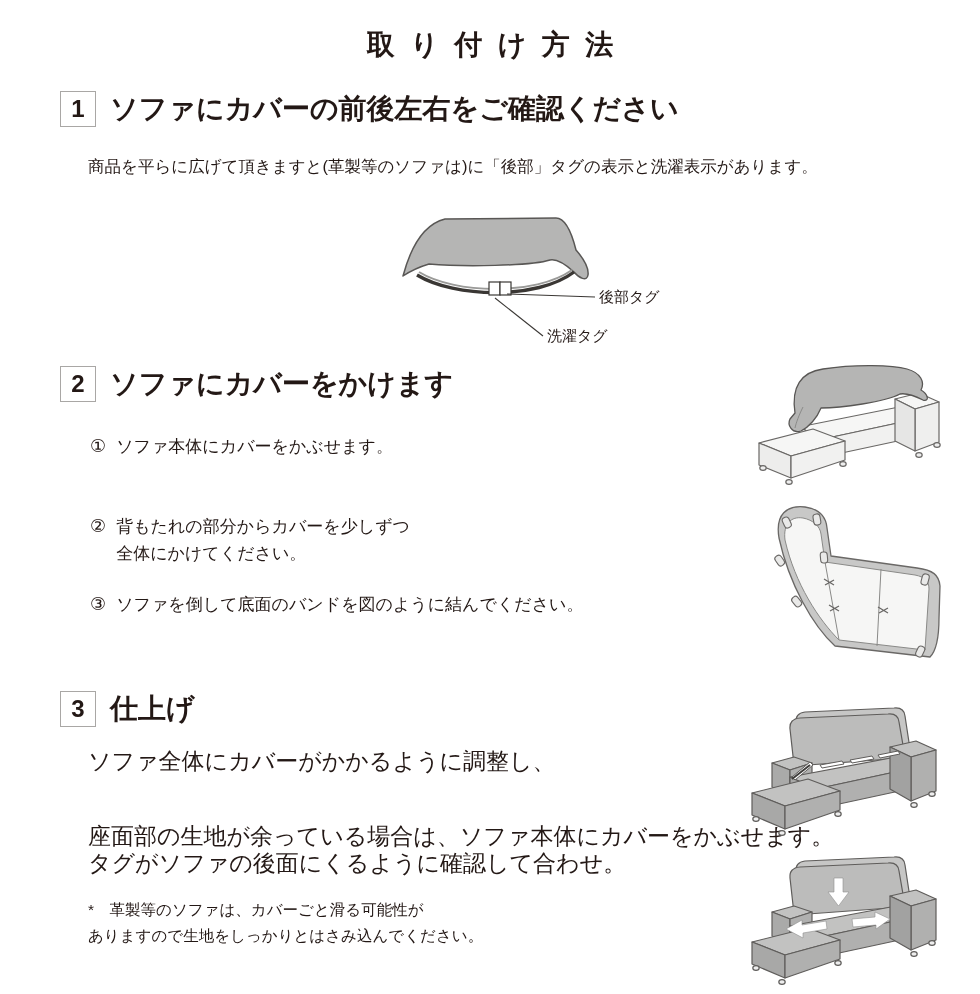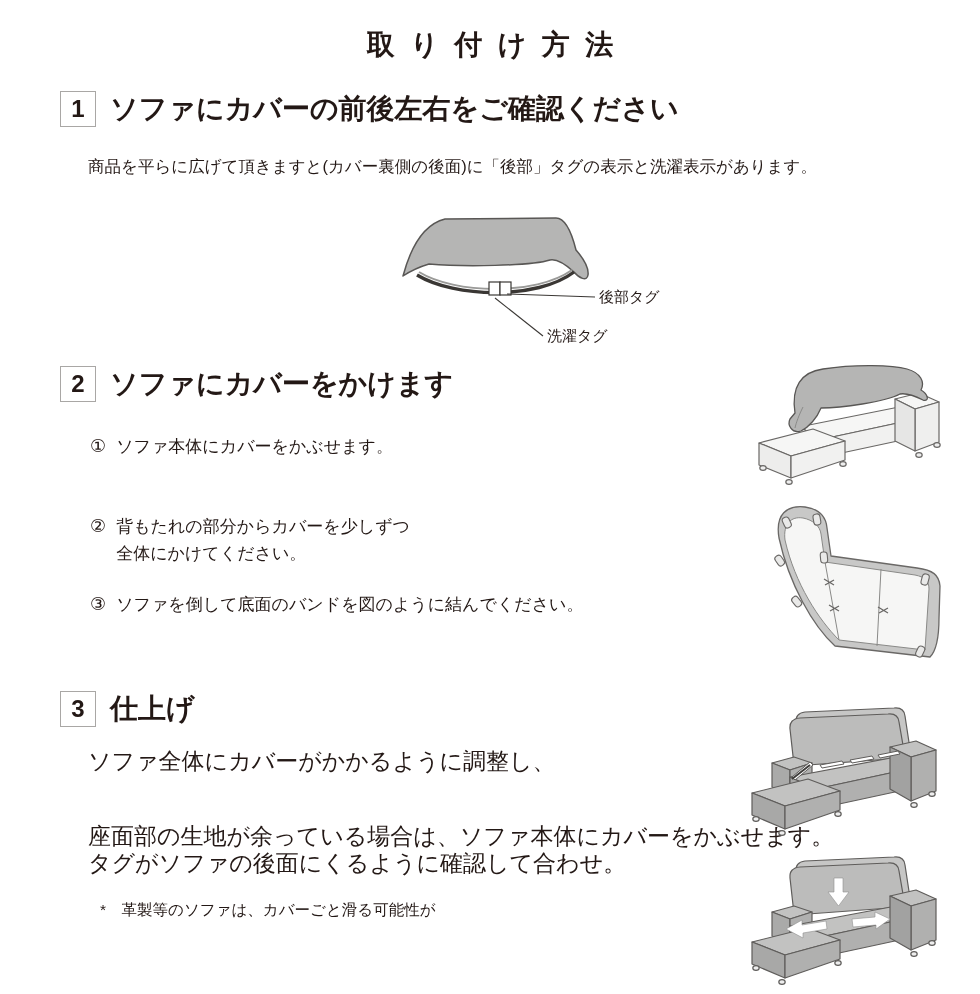--- a/index.html
+++ b/index.html
@@ -37,21 +37,21 @@
 
   <div class="title">取り付け方法</div>
 
   <div class="sec-header" style="top:90px;left:60px;">
     <div class="num-box">
       <span>1</span>
     </div>
     <div class="sec-title">ソファにカバーの前後左右をご確認ください</div>
   </div>
 
-  <div class="body-text" style="top:153px;left:88px;">商品を平らに広げて頂きますと(カバー裏側の後面)に「後部」タグの表示と洗濯表示があります。</div>
+  <div class="body-text" style="top:153px;left:88px;">商品を平らに広げて頂きますと(革製等のソファは)に「後部」タグの表示と洗濯表示があります。</div>
 
   <div class="fig" style="left:383px;top:198px;">
     <svg width="300" height="160" viewBox="0 0 300 160">
       <path d="M20,78 C28,48 42,26 62,21 L173,20 C182,20 188,32 193,52 C200,60 206,70 205,77 C204,84 196,80 191,74 C181,65 172,61 167,62 C148,68 80,69 46,66 C36,69 26,74 20,78 Z" fill="#b5b5b4" stroke="#595755" stroke-width="1.5" stroke-linejoin="round"></path>
       <path d="M36,74 C72,96 152,98 189,72" fill="none" stroke="#9a9a98" stroke-width="2"></path>
       <path d="M34,77 C72,100 154,102 191,74" fill="none" stroke="#3a3734" stroke-width="3.4"></path>
       <rect x="106" y="84" width="11" height="13" fill="#ffffff" stroke="#3a3734" stroke-width="1.2"></rect>
       <rect x="117" y="84" width="11" height="13" fill="#ffffff" stroke="#3a3734" stroke-width="1.2"></rect>
       <path d="M124,96 L212,99" stroke="#3a3734" stroke-width="1.1" fill="none"></path>
       <path d="M112,100 L160,138" stroke="#3a3734" stroke-width="1.1" fill="none"></path>
@@ -149,22 +149,23 @@
 
   <div class="para" style="top:748px;left:88px;">
     <div>ソファ全体にカバーがかかるように調整し、</div>
   </div>
 
   <div class="para" style="top:823px;left:88px;">
     <div>座面部の生地が余っている場合は、ソファ本体にカバーをかぶせます。</div>
     <div>タグがソファの後面にくるように確認して合わせ。</div>
   </div>
 
-  <div class="note" style="top:897px;left:100px;">
+  <div class="note" style="top:897px;left:88px;">
     <div>*　革製等のソファは、カバーごと滑る可能性が</div>
+    <div>ありますので生地をしっかりとはさみ込んでください。</div>
   </div>
 
   <div class="fig" style="left:728px;top:703px;">
     <svg width="243" height="145" viewBox="0 0 243 145">
       <g stroke="#5f5d5b" stroke-width="1.2" stroke-linejoin="round">
 
         <path d="M72,54 L68,20 Q67,10 77,9 L166,5 Q176,4 177,13 L182,46 L172,50 Z" fill="#c6c6c5"></path>
         <path d="M66,62 L62,26 Q61,16 72,15 L160,11 Q170,10 171,19 L176,48 L162,56 L80,62 Z" fill="#bcbcbb"></path>
 
         <polygon points="44,60 66,54 84,60 62,67" fill="#c2c2c1"></polygon>

